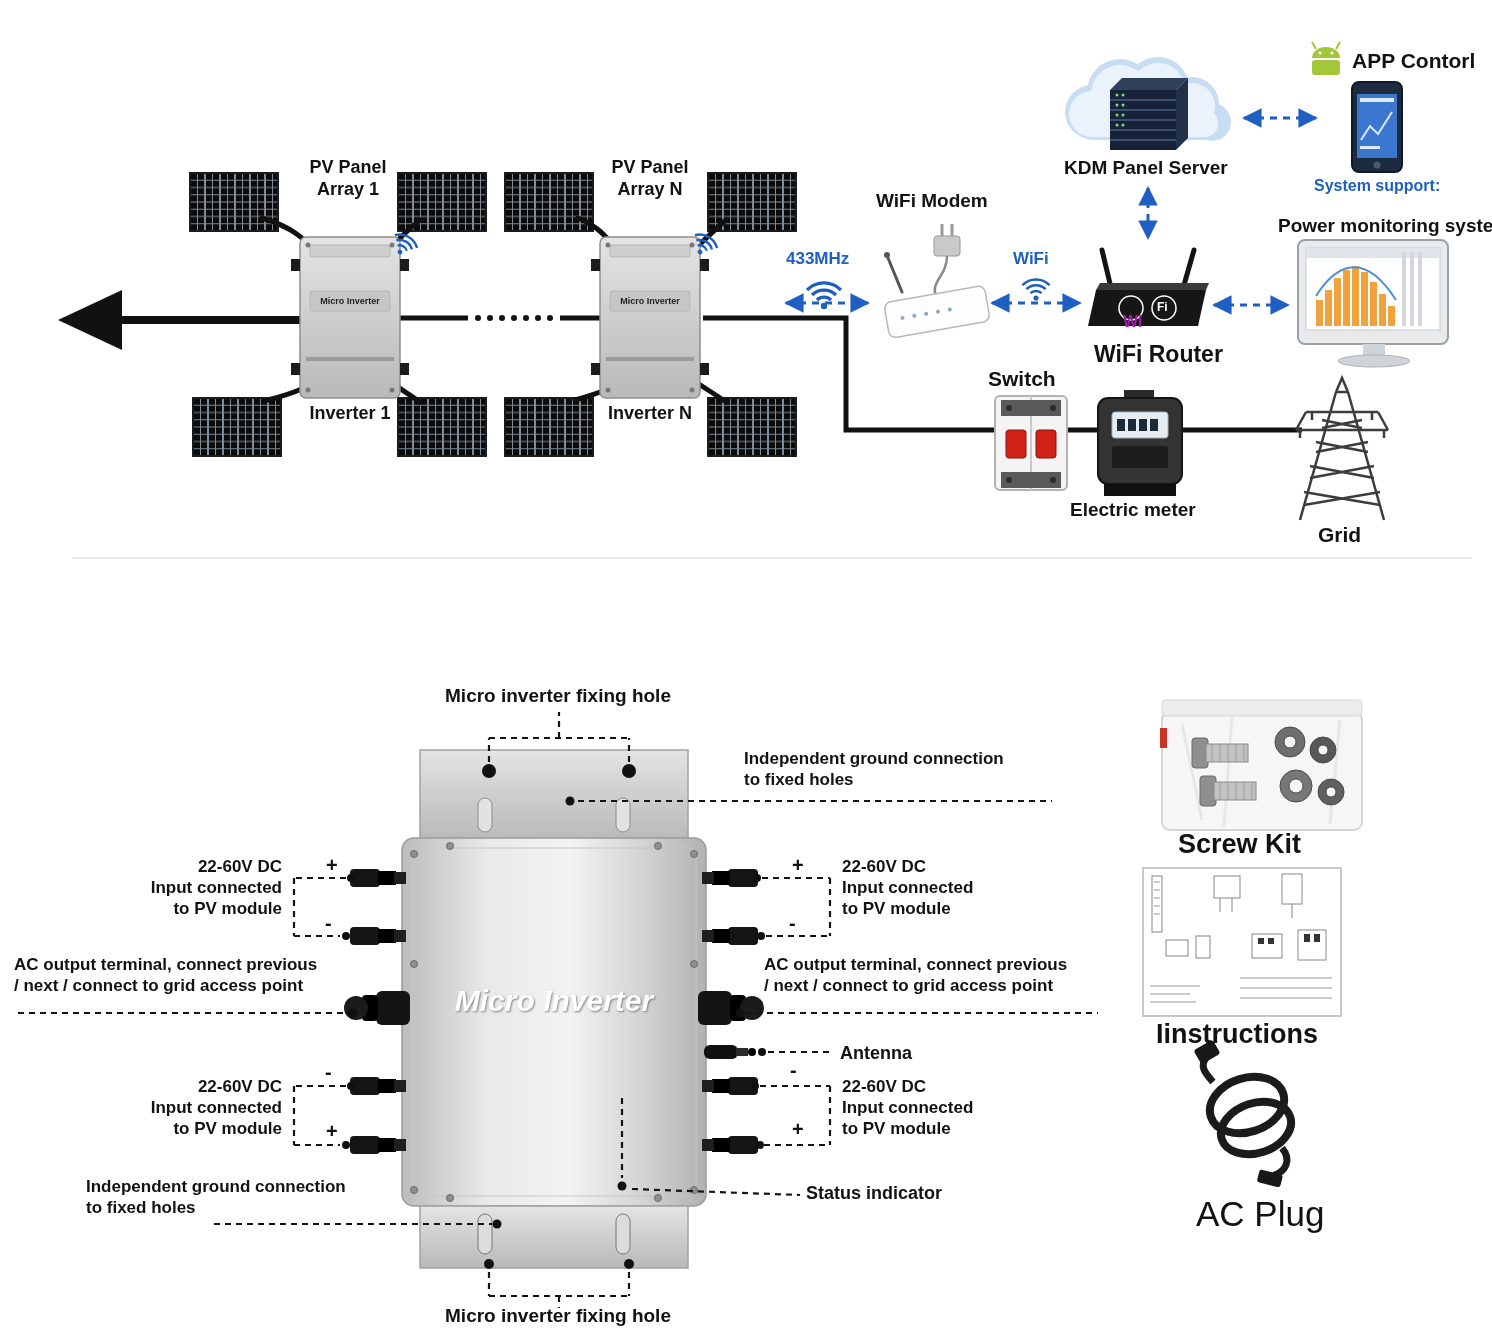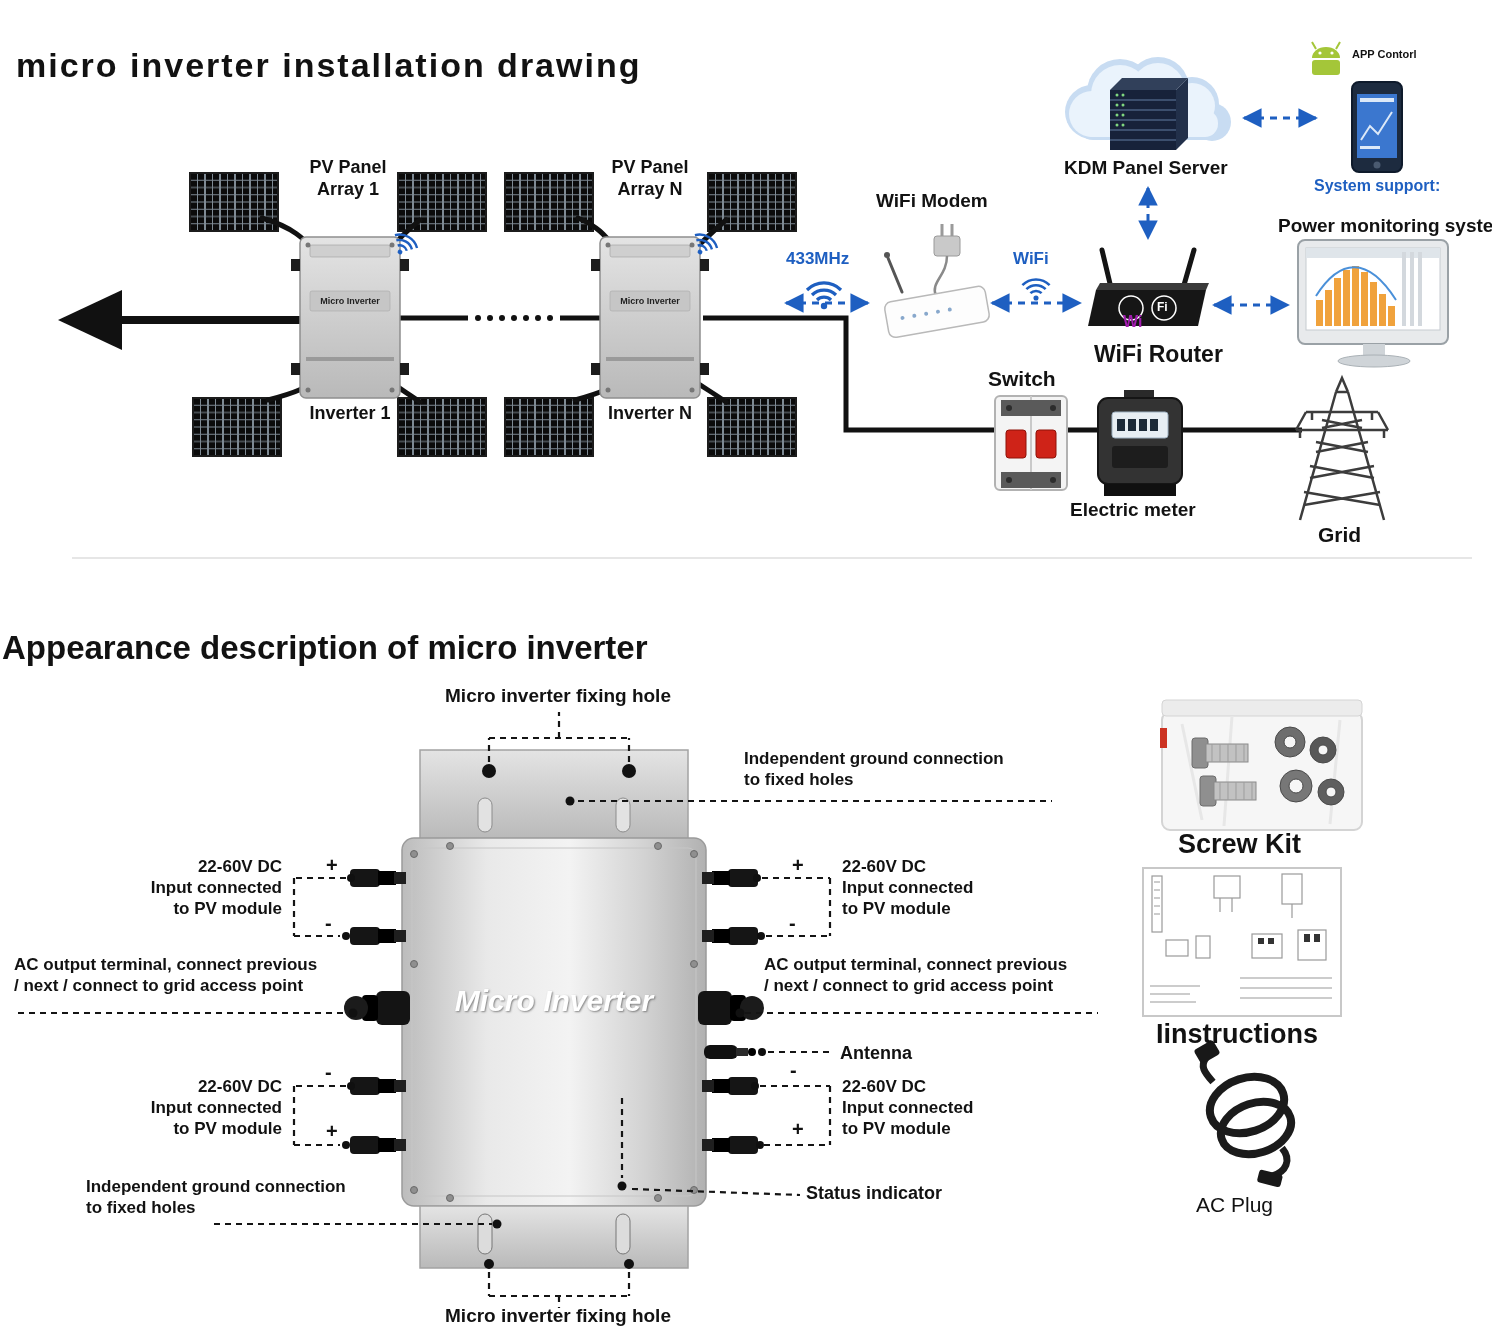--- a/index.html
+++ b/index.html
@@ -399,46 +399,44 @@
   <g fill="none" stroke="#1b1b1b">
     <ellipse cx="1247" cy="1105" rx="38" ry="27" stroke-width="8" transform="rotate(-18 1247 1105)"></ellipse>
     <ellipse cx="1256" cy="1128" rx="36" ry="25" stroke-width="8" transform="rotate(-18 1256 1128)"></ellipse>
     <path d="M1213,1082 C1204,1072 1200,1066 1206,1058" stroke-width="7"></path>
     <rect x="1196" y="1044" width="22" height="16" rx="3" fill="#181818" stroke="none" transform="rotate(-30 1207 1052)"></rect>
     <path d="M1282,1148 C1292,1160 1286,1172 1272,1176" stroke-width="7"></path>
     <rect x="1258" y="1172" width="24" height="13" rx="3" fill="#181818" stroke="none" transform="rotate(14 1270 1178)"></rect>
   </g>
 </svg>
 
-<div class="t b" style="left:16px;top:44px;font-size:34px;letter-spacing:2px">micro inverter installation drawing</div>
 <div class="t b pre ctr" style="left:296px;top:156px;width:104px;font-size:18px">PV Panel
 Array 1</div>
 <div class="t b pre ctr" style="left:598px;top:156px;width:104px;font-size:18px">PV Panel
 Array N</div>
 <div class="t b ctr" style="left:298px;top:402px;width:104px;font-size:18px">Inverter 1</div>
 <div class="t b ctr" style="left:598px;top:402px;width:104px;font-size:18px">Inverter N</div>
 <div class="t b ctr" style="left:306px;top:296px;width:88px;font-size:9px;color:#222">Micro Inverter</div>
 <div class="t b ctr" style="left:606px;top:296px;width:88px;font-size:9px;color:#222">Micro Inverter</div>
 <div class="t b blue" style="left:786px;top:248px;font-size:17px">433MHz</div>
 <div class="t b" style="left:876px;top:189px;font-size:19px">WiFi Modem</div>
 <div class="t b blue" style="left:1013px;top:248px;font-size:17px">WiFi</div>
 <div class="t b" style="left:1123px;top:312px;font-size:16px;color:#a21caf">Wi</div>
 <div class="t b" style="left:1157px;top:300px;font-size:12px;color:#fff">Fi</div>
 <div class="t b" style="left:1094px;top:340px;font-size:23px">WiFi Router</div>
 <div class="t b" style="left:1064px;top:156px;font-size:19px">KDM Panel Server</div>
-<div class="t b" style="left:1352px;top:48px;font-size:11px">APP Contorl</div>
+<div class="t b" style="left:1352px;top:48px;font-size:21px">APP Contorl</div>
 <div class="t b blue" style="left:1314px;top:176px;font-size:16px">System support:</div>
 <div class="t b" style="left:1278px;top:214px;font-size:19px">Power monitoring system</div>
 <div class="t b" style="left:988px;top:366px;font-size:21px">Switch</div>
 <div class="t b" style="left:1070px;top:498px;font-size:19px">Electric meter</div>
 <div class="t b" style="left:1318px;top:522px;font-size:21px">Grid</div>
 
 <div style="position:absolute;left:72px;top:557px;width:1400px;height:2px;background:#e6e6e6"></div>
 
-<div class="t b" style="left:2px;top:628px;font-size:33px">Appearance description of micro inverter</div>
 <div class="t b ctr" style="left:426px;top:684px;width:264px;font-size:19px">Micro inverter fixing hole</div>
 <div class="t b pre" style="left:744px;top:748px;font-size:17px">Independent ground connection
 to fixed holes</div>
 <div class="t b pre rt" style="left:118px;top:856px;width:164px;font-size:17px">22-60V DC
 Input connected
 to PV module</div>
 <div class="t b pre" style="left:842px;top:856px;font-size:17px">22-60V DC
 Input connected
 to PV module</div>
 <div class="t b pre" style="left:14px;top:954px;font-size:17px">AC output terminal, connect previous
@@ -462,15 +460,15 @@
 <div class="t b" style="left:325px;top:911px;font-size:20px">-</div>
 <div class="t b" style="left:792px;top:853px;font-size:20px">+</div>
 <div class="t b" style="left:789px;top:911px;font-size:20px">-</div>
 <div class="t b" style="left:325px;top:1060px;font-size:20px">-</div>
 <div class="t b" style="left:326px;top:1119px;font-size:20px">+</div>
 <div class="t b" style="left:790px;top:1058px;font-size:20px">-</div>
 <div class="t b" style="left:792px;top:1117px;font-size:20px">+</div>
 
 <div class="t b" style="left:1178px;top:828px;font-size:27px">Screw Kit</div>
 <div class="t b" style="left:1156px;top:1018px;font-size:27px">Iinstructions</div>
-<div class="t" style="left:1196px;top:1192px;font-size:21px">AC Plug</div>
+<div class="t" style="left:1196px;top:1192px;font-size:35px">AC Plug</div>
 
 </div>
 
 </body></html>

